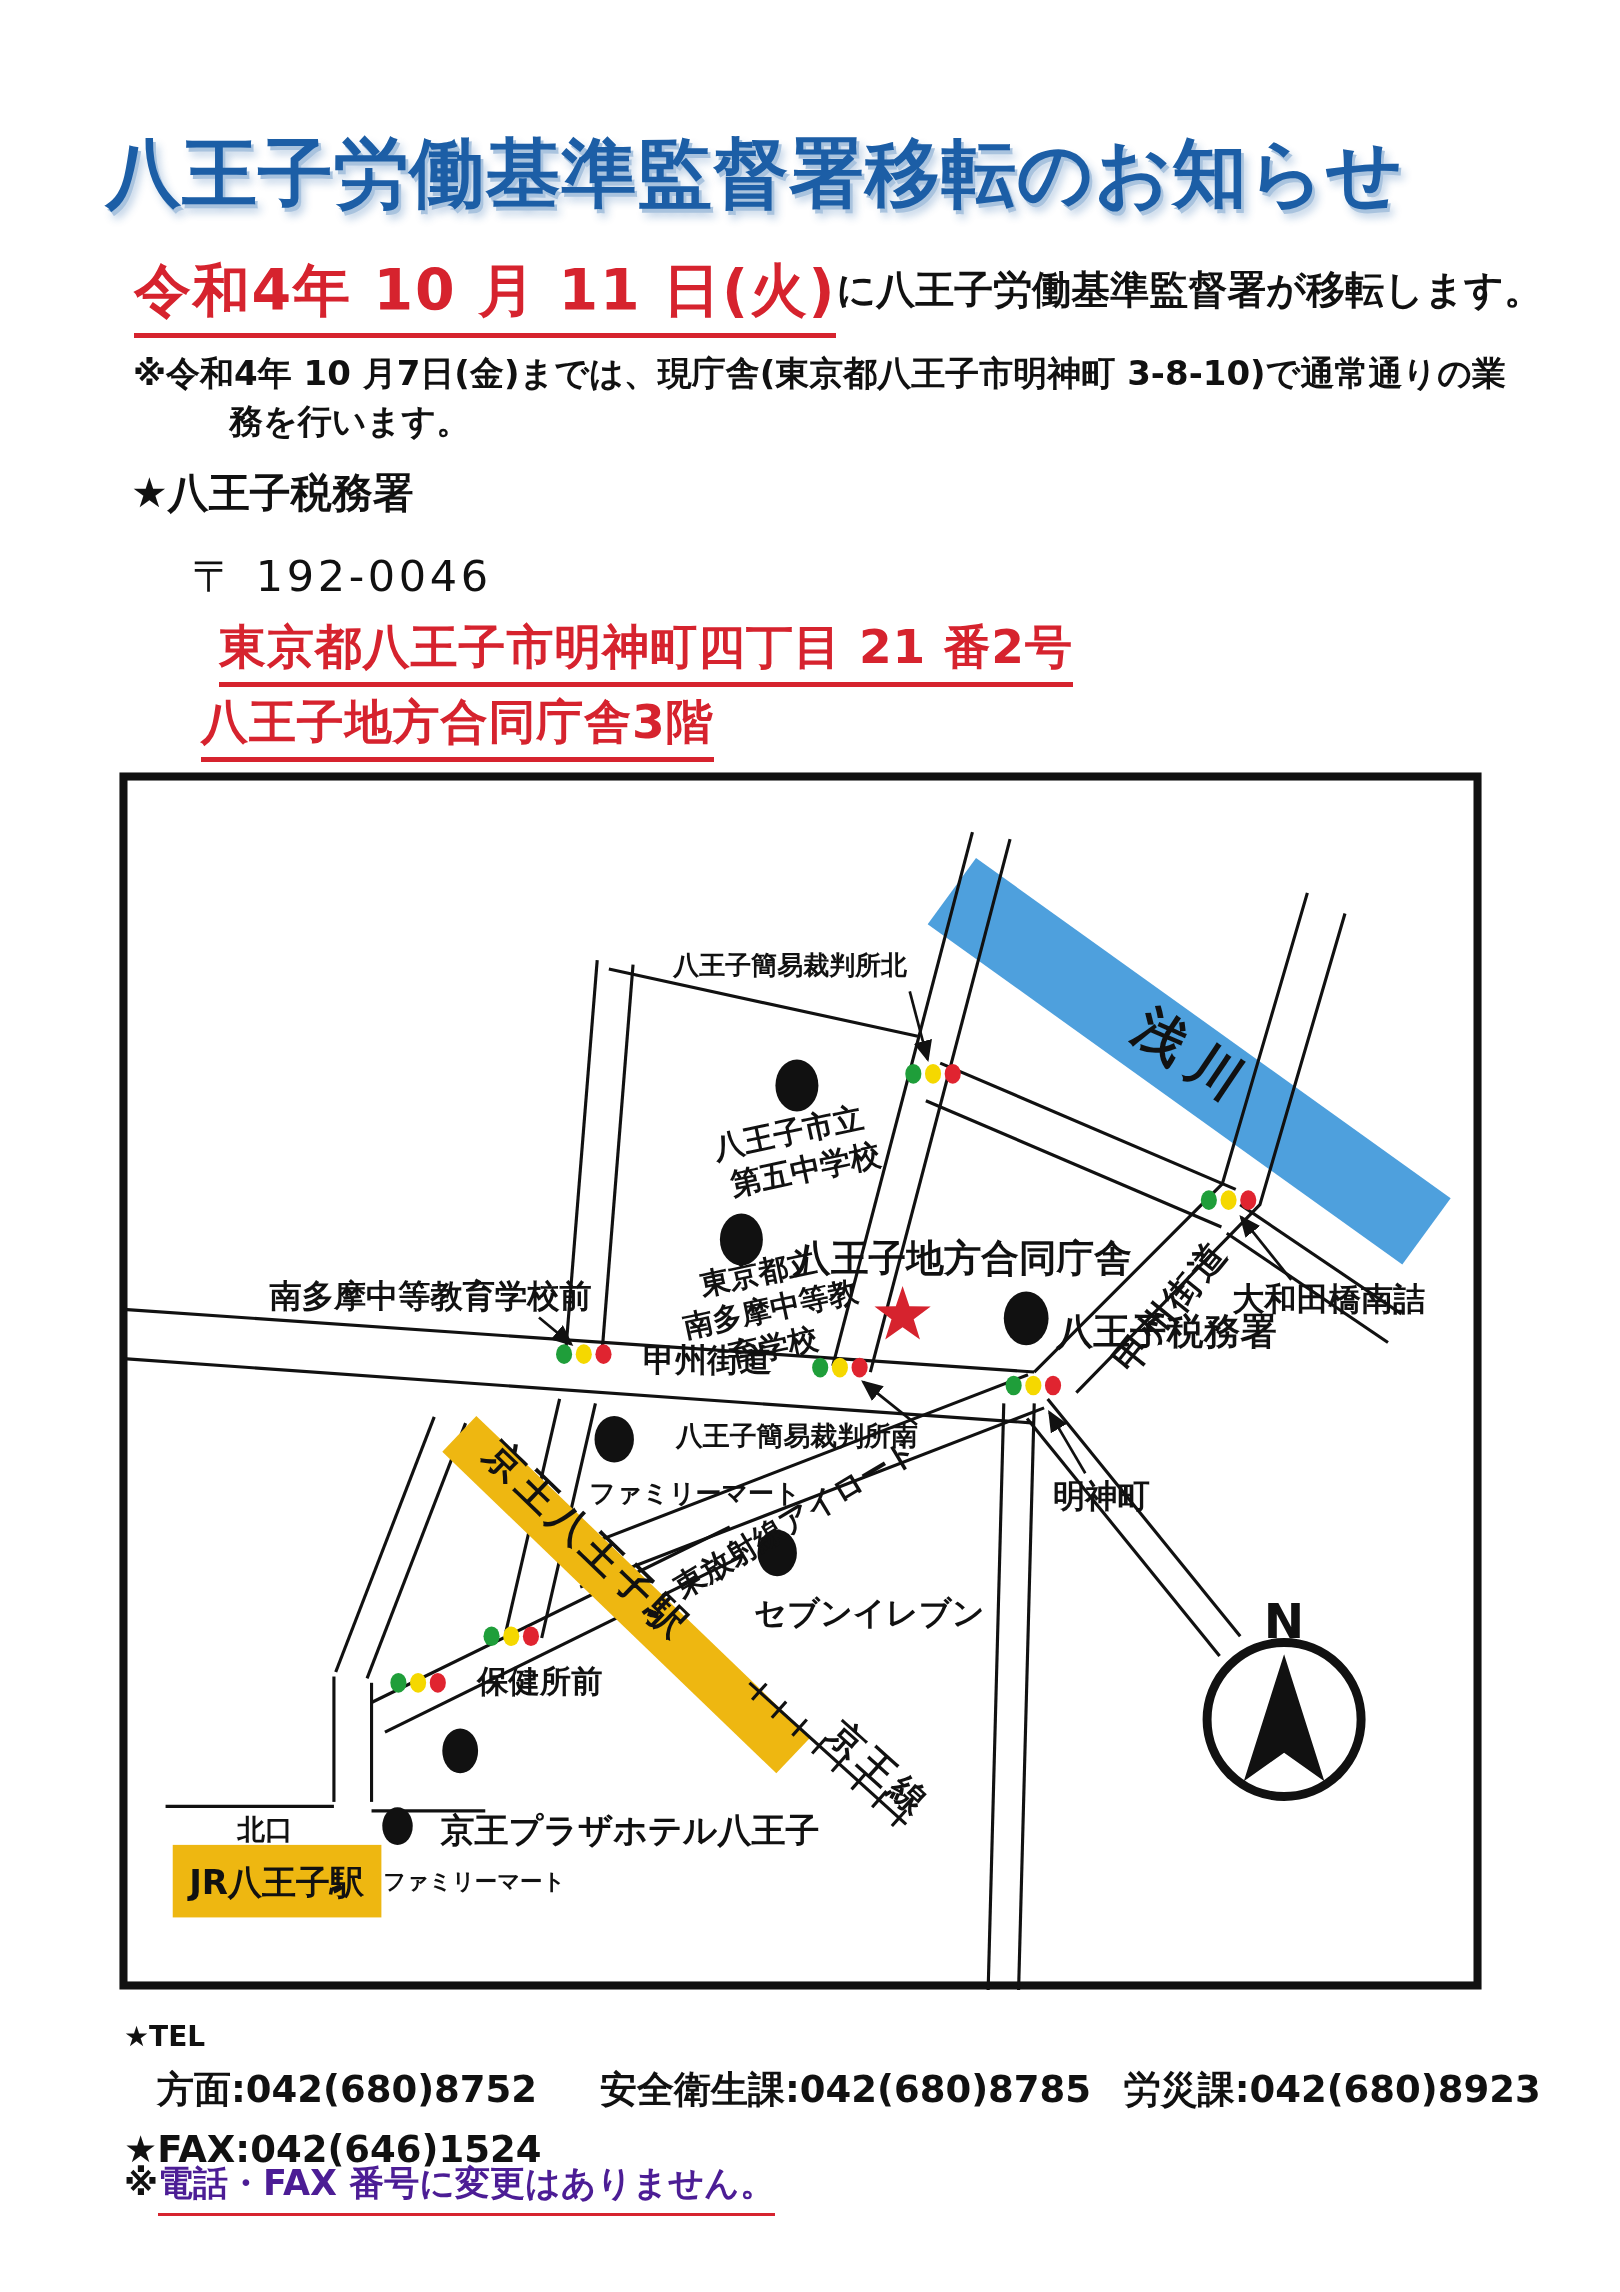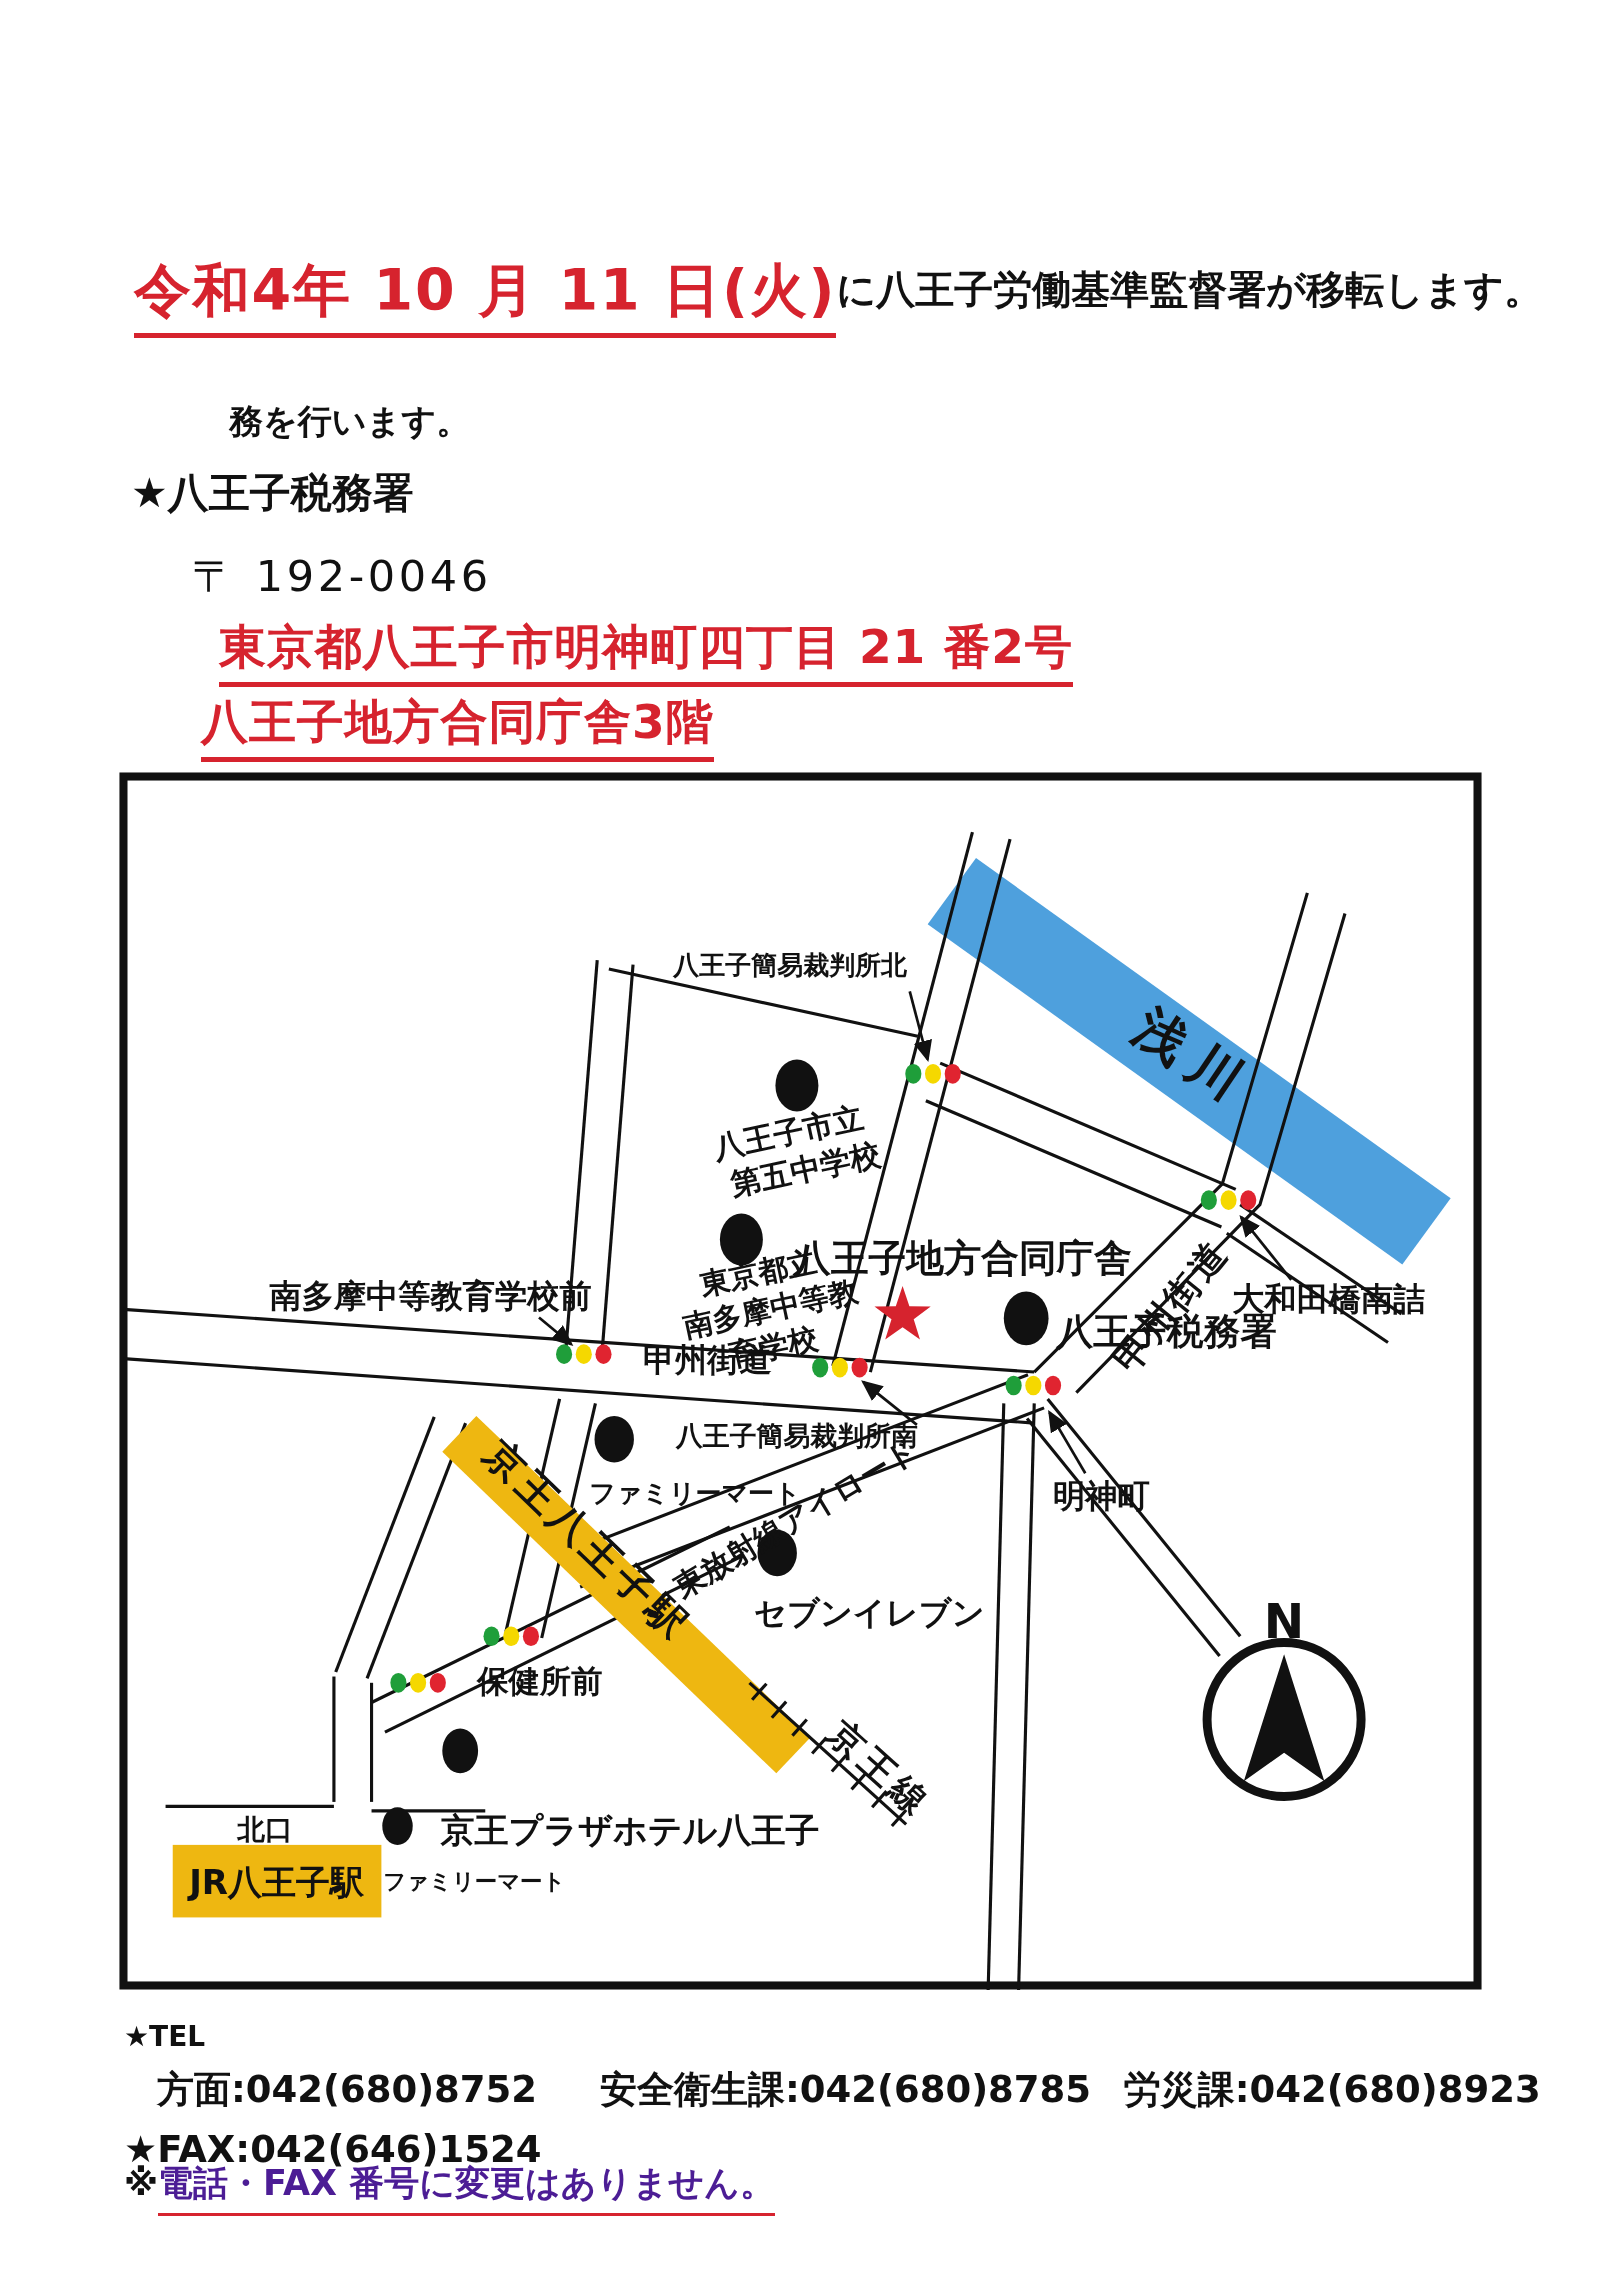--- a/index.html
+++ b/index.html
@@ -28,23 +28,25 @@
   #fax-line{position:absolute;left:124px;top:115px;font-size:37px;font-weight:bold;}
   #phone-note{position:absolute;left:124px;top:147px;font-size:35px;font-weight:bold;}
   #phone-note .red{color:#4c1d95;border-bottom:3.6px solid #d6232e;padding-bottom:10px;}
   svg text{font-family:"DejaVu Sans","Liberation Sans",sans-serif;font-weight:bold;fill:#111;}
 </style>
 </head>
 <body>
 
 <div id="page">
 
+  <div id="title">八王子労働基準監督署移転のお知らせ</div>
 
   <div id="dateline"><span class="date">令和4年 10 月 11 日(火)</span><span class="suffix">に八王子労働基準監督署が移転します。</span></div>
 
+  <div id="note1">※令和4年 10 月7日(金)までは、現庁舎(東京都八王子市明神町 3-8-10)で通常通りの業</div>
   <div id="note2">務を行います。</div>
 
   <div id="reloc-head">★八王子税務署</div>
   <div id="postal">〒 192-0046</div>
   <div id="addr1" class="redline">東京都八王子市明神町四丁目 21 番2号</div>
   <div id="addr2" class="redline">八王子地方合同庁舎3階</div>
 
   <div id="mapwrap">
   <svg width="1363" height="1218" viewBox="-37 -5 1522 1360">
     <defs>

